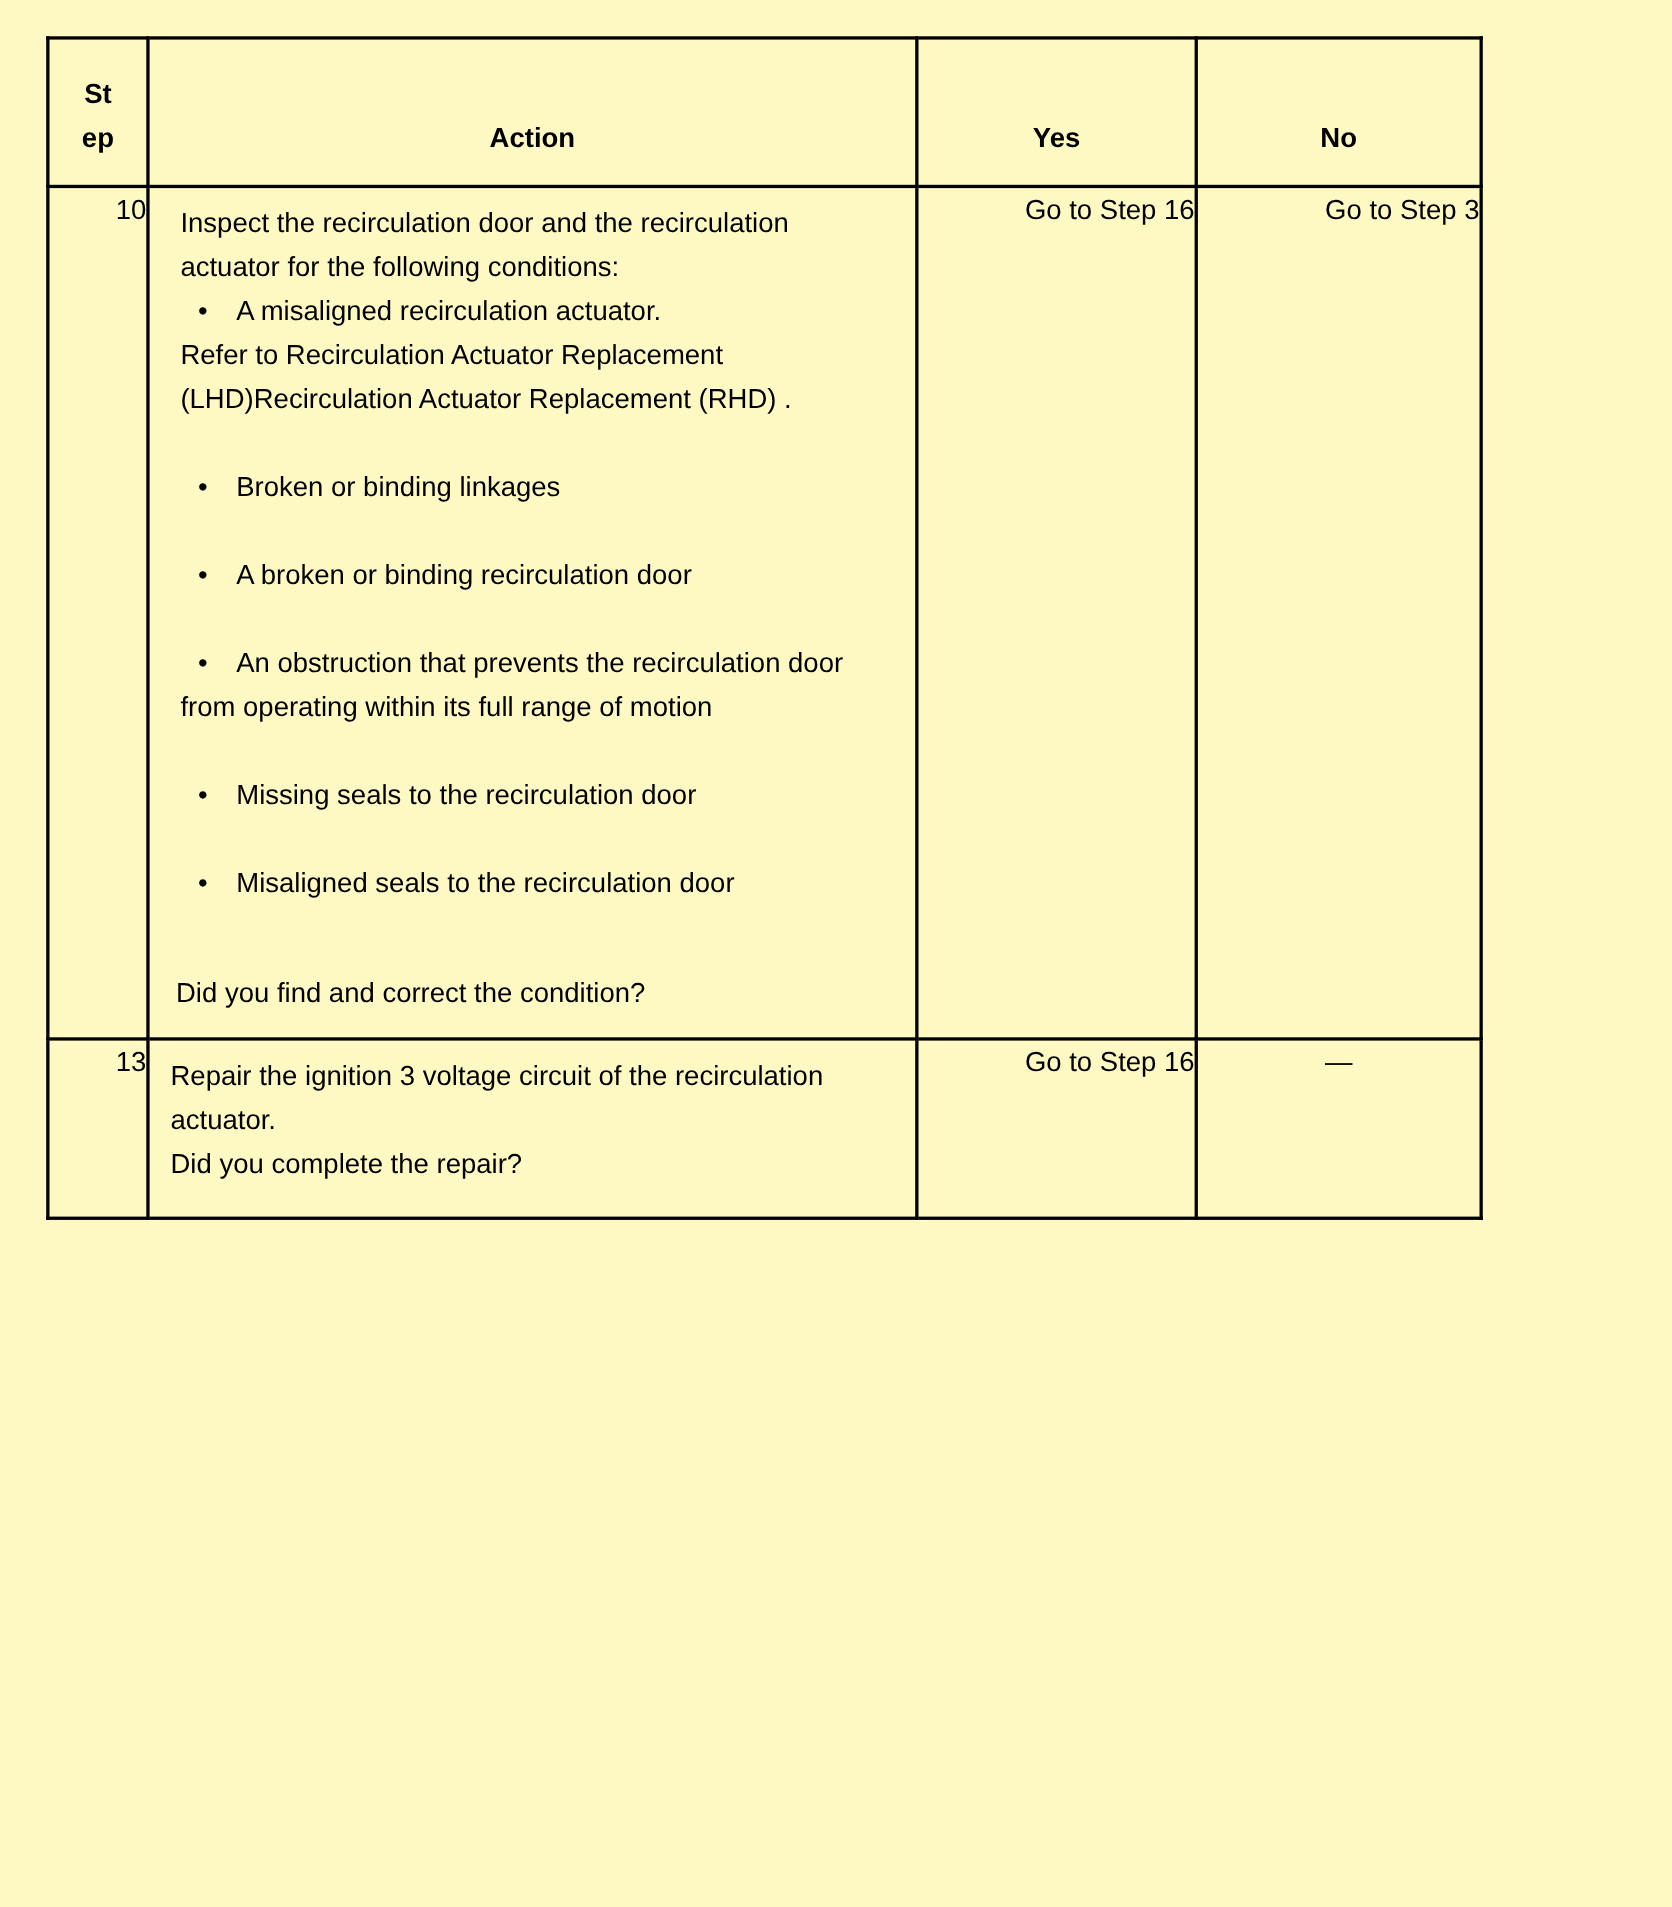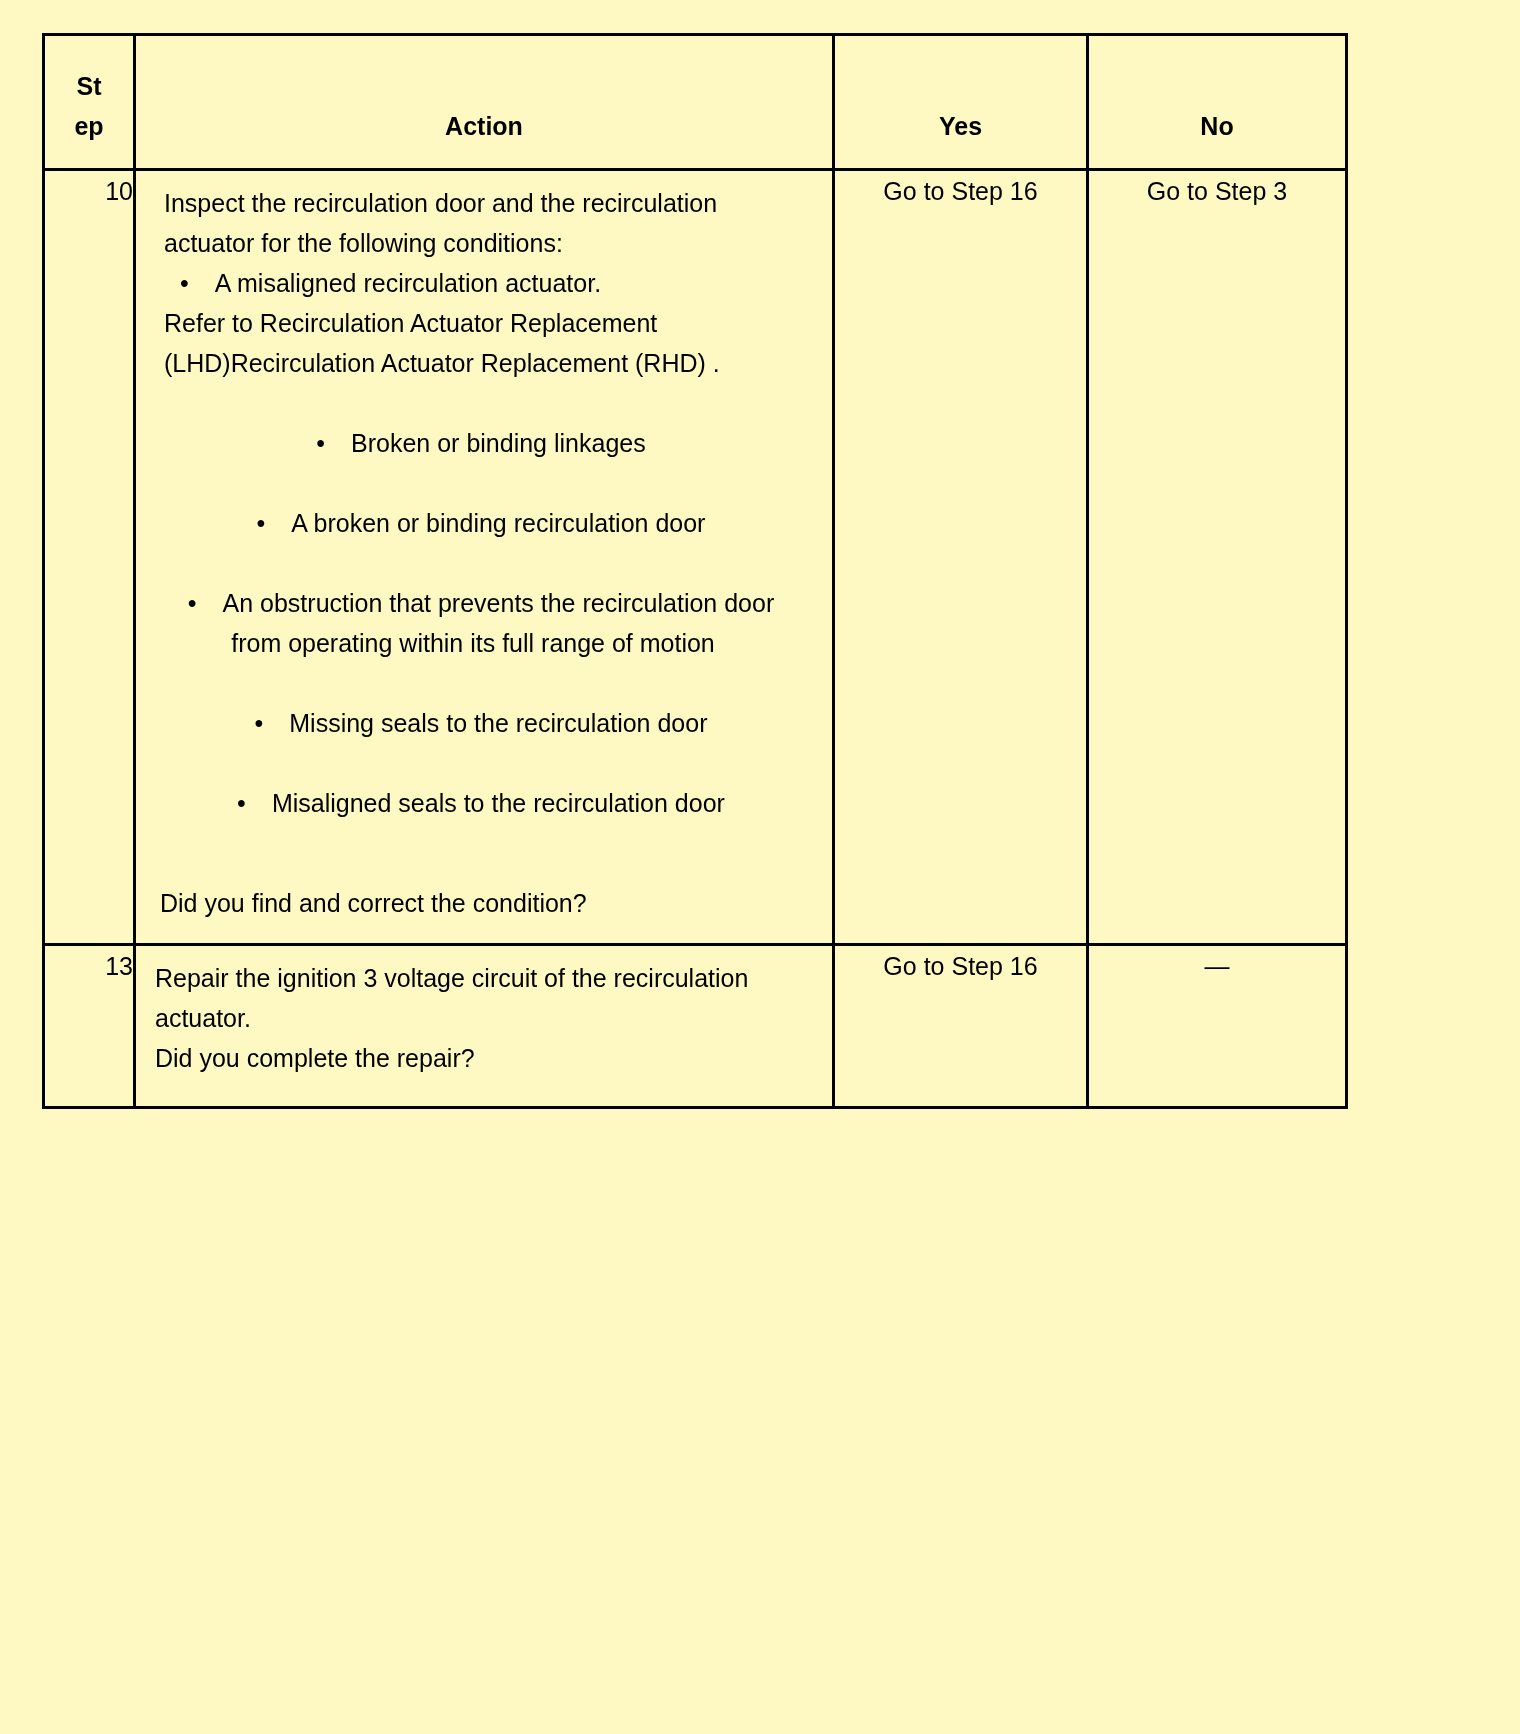--- a/index.html
+++ b/index.html
@@ -50,30 +50,30 @@
     vertical-align: middle;
     text-align: right;
   }
   .cell-action {
     padding: 12px 50px 20px 19px;
   }
   .cell-action-rel { position: relative; padding-left: 28px; }
   .para { margin: 0; }
   .bullet { text-indent: 16px; margin: 0; }
   .bullet-mark { margin-right: 26px; }
-  .spaced { margin-top: 40px; text-align: center; }
+  .spaced { margin-top: 40px; }
   .q-bottom {
     position: absolute;
     left: 24px;
     bottom: 20px;
     text-indent: 0;
   }
   .cell-goto {
     vertical-align: bottom;
-    text-align: center;
+    text-align: right;
     padding-bottom: 20px;
   }
   .cell-dash {
     vertical-align: middle;
     text-align: center;
     padding-bottom: 0;
     font-size: 30px;
   }
 </style>
 </head>

